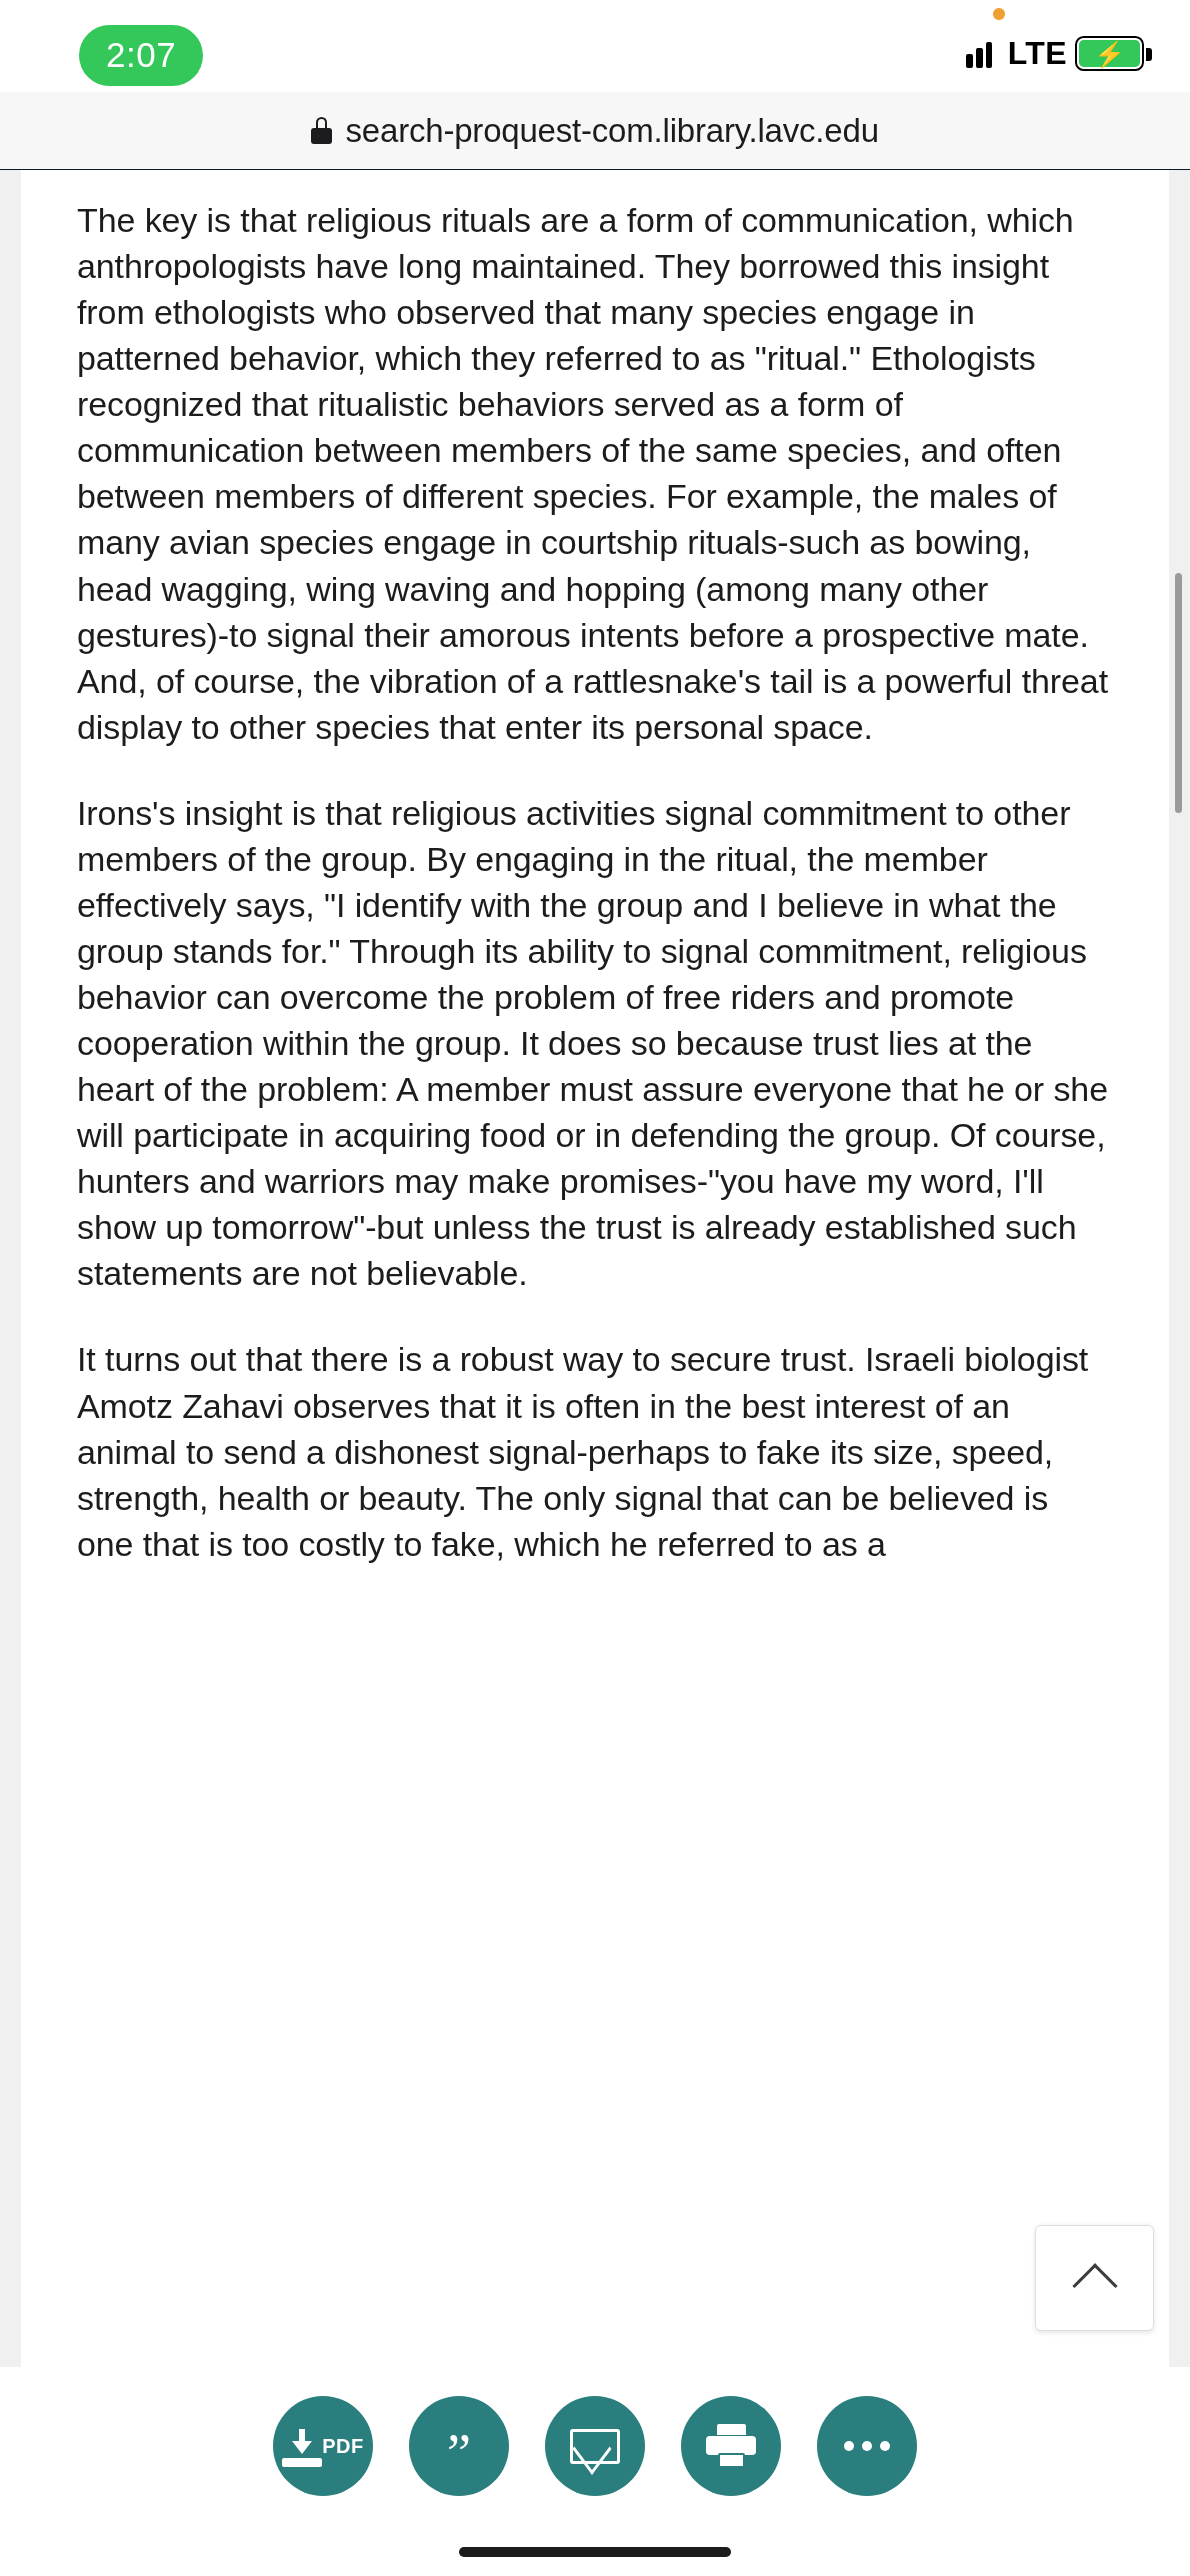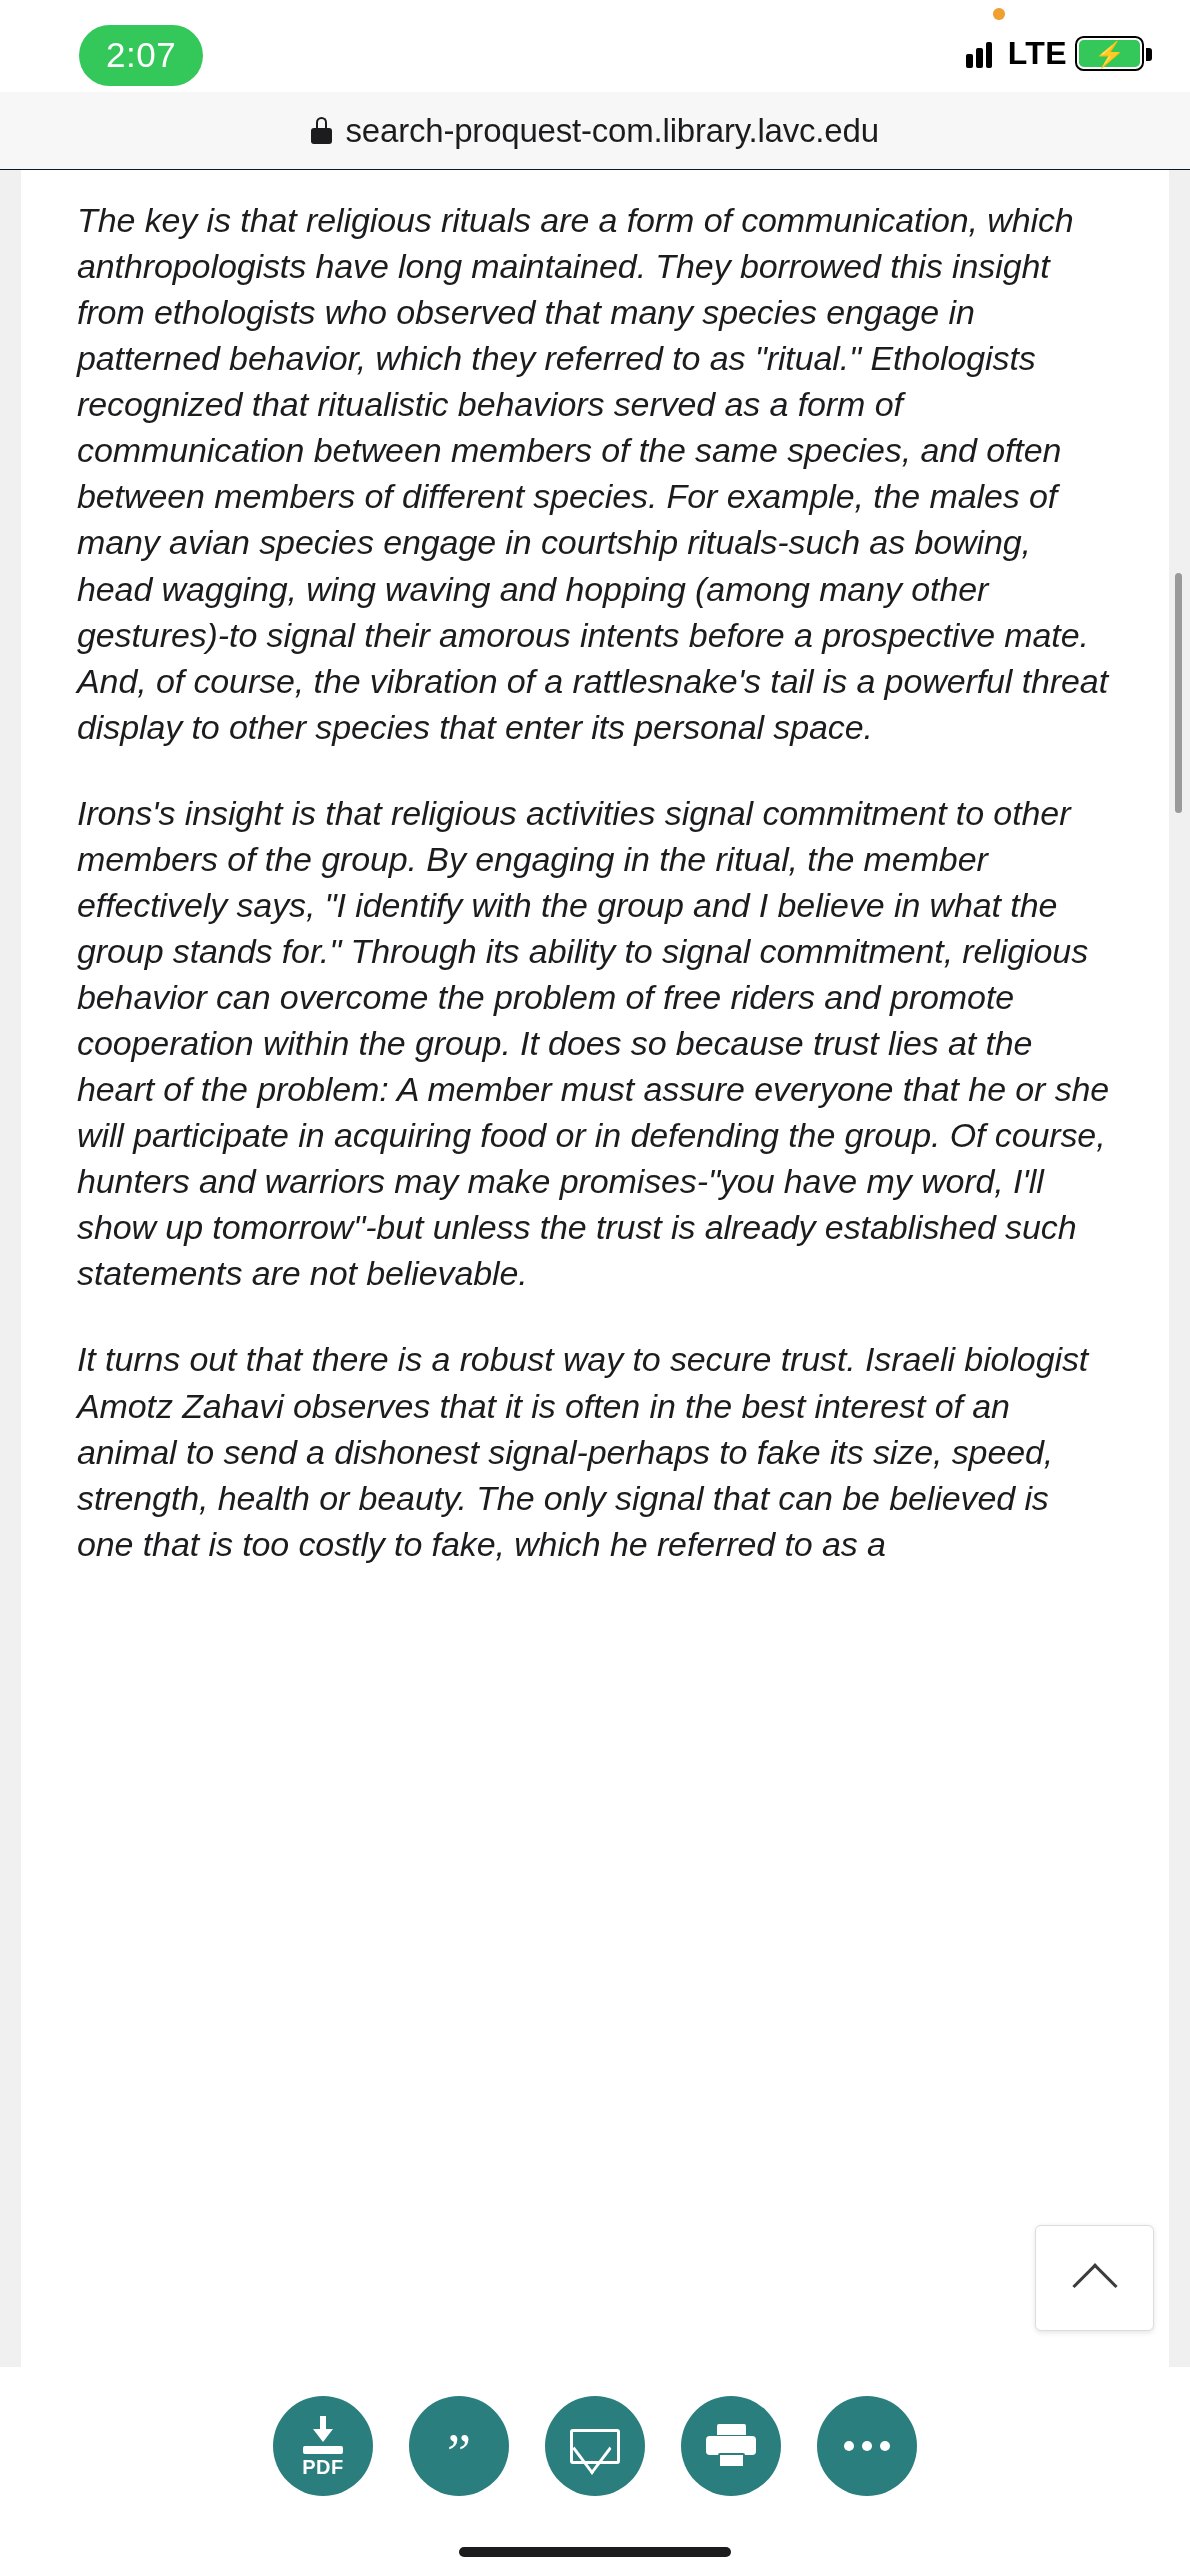--- a/index.html
+++ b/index.html
@@ -172,21 +172,20 @@
   }
   .article {
     padding: 27px 56px 0 56px;
     font-size: 34px;
     line-height: 1.355;
     color: #1c1c1e;
     letter-spacing: -0.1px;
   }
   .article p {
     margin: 0 0 40px 0;
-    font-style: italic;
   }
   .article p:last-child {
     margin-bottom: 16px;
   }
 
   
   .scroll-indicator {
     position: absolute;
     right: 7.7px;
     top: 403px;
@@ -243,21 +242,20 @@
     padding-top: 29px;
     box-sizing: border-box;
   }
   .tool-btn {
     width: 100px;
     height: 100px;
     border-radius: 50%;
     background: #2b7e7e;
     color: #ffffff;
     display: flex;
-    flex-direction: column;
     align-items: center;
     justify-content: center;
     position: relative;
   }
   .tool-btn .label {
     font-size: 20px;
     font-weight: bold;
     letter-spacing: 0.5px;
     margin-top: 1.9px;
   }

